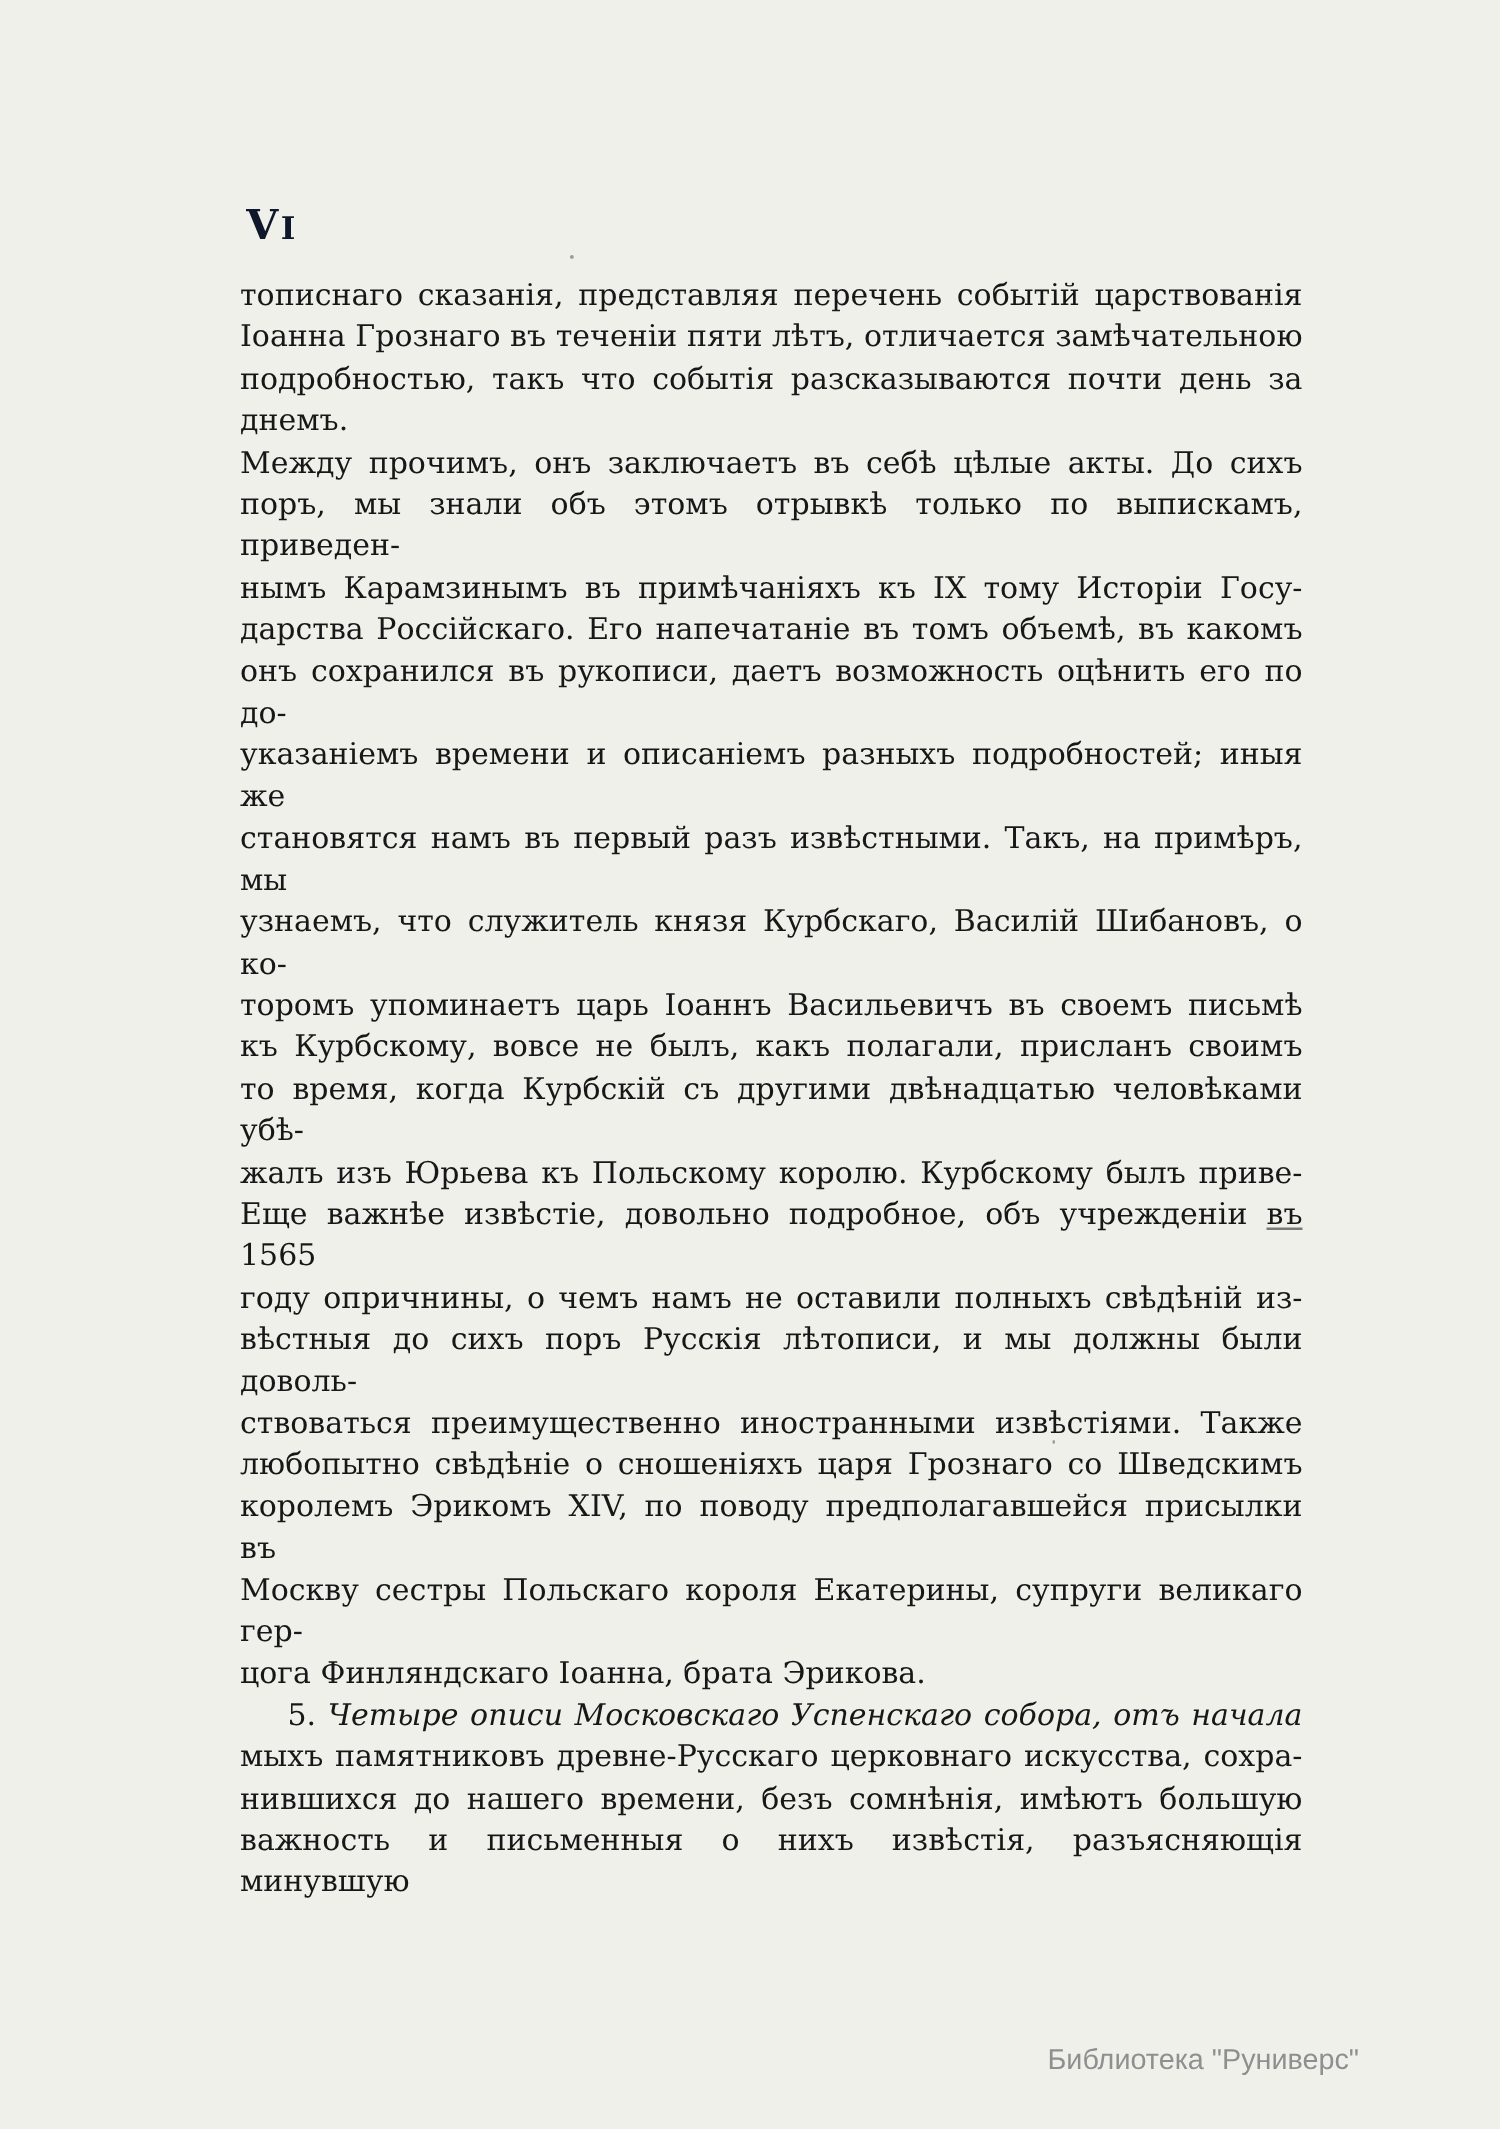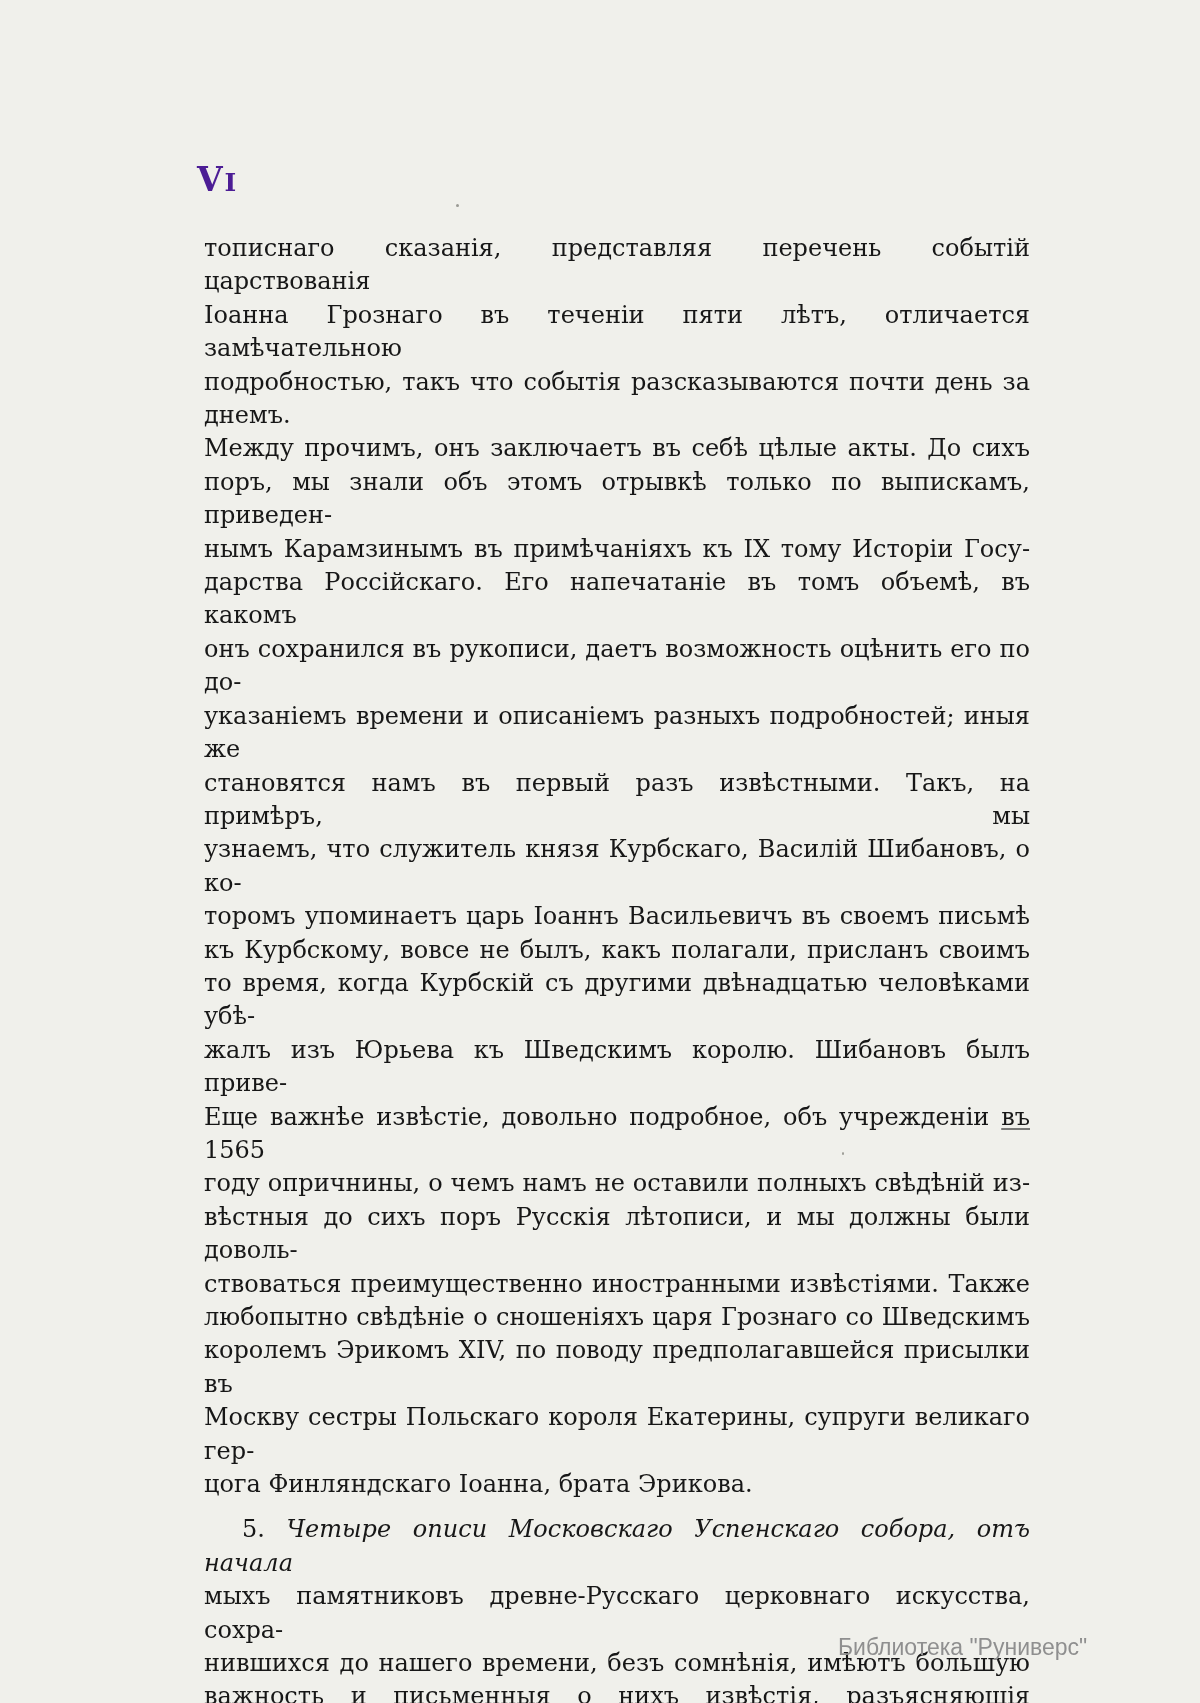--- a/index.html
+++ b/index.html
@@ -18,35 +18,35 @@
     position: absolute;
     inset: 0;
   }
   .page-number {
     position: absolute;
     left: 197px;
     top: 160px;
     font-size: 25px;
     font-weight: bold;
     letter-spacing: 2px;
-    color: #4c1d95;
+    color: #0f172a;
   }
   .page-number::first-letter {
     font-size: 33px;
   }
   .text-block {
     position: absolute;
     left: 192px;
     top: 220px;
     width: 850px;
     font-size: 24px;
     line-height: 33.4px;
     color: #171717;
   }
-  .paragraph { margin: 12px; }
+  .paragraph { margin: 0; }
   .line {
     text-align: justify;
     text-align-last: justify;
   }
   .line.left {
     text-align-last: left;
   }
   .line.indent {
     text-indent: 38px;
   }
@@ -91,21 +91,21 @@
         <div class="line"><span class="ro">поръ, мы знали объ этомъ отрывкѣ только по выпискамъ, приведен-</span></div>
         <div class="line"><span class="ro">нымъ Карамзинымъ въ примѣчаніяхъ къ IX тому Исторіи Госу-</span></div>
         <div class="line"><span class="ro">дарства Россійскаго. Его напечатаніе въ томъ объемѣ, въ какомъ</span></div>
         <div class="line"><span class="ro">онъ сохранился въ рукописи, даетъ возможность оцѣнить его по до-</span></div>
         <div class="line"><span class="ro">указаніемъ времени и описаніемъ разныхъ подробностей; иныя же</span></div>
         <div class="line"><span class="ro">становятся намъ въ первый разъ извѣстными. Такъ, на примѣръ, мы</span></div>
         <div class="line"><span class="ro">узнаемъ, что служитель князя Курбскаго, Василій Шибановъ, о ко-</span></div>
         <div class="line"><span class="ro">торомъ упоминаетъ царь Іоаннъ Васильевичъ въ своемъ письмѣ</span></div>
         <div class="line"><span class="ro">къ Курбскому, вовсе не былъ, какъ полагали, присланъ своимъ</span></div>
         <div class="line"><span class="ro">то время, когда Курбскій съ другими двѣнадцатью человѣками убѣ-</span></div>
-        <div class="line"><span class="ro">жалъ изъ Юрьева къ Шведскимъ королю. Шибановъ былъ приве-</span></div>
+        <div class="line"><span class="ro">жалъ изъ Юрьева къ Польскому королю. Курбскому былъ приве-</span></div>
         <div class="line"><span class="ro">Еще важнѣе извѣстіе, довольно подробное, объ учрежденіи </span><span class="ru">въ</span><span class="ro"> 1565</span></div>
         <div class="line"><span class="ro">году опричнины, о чемъ намъ не оставили полныхъ свѣдѣній из-</span></div>
         <div class="line"><span class="ro">вѣстныя до сихъ поръ Русскія лѣтописи, и мы должны были доволь-</span></div>
         <div class="line"><span class="ro">ствоваться преимущественно иностранными извѣстіями. Также</span></div>
         <div class="line"><span class="ro">любопытно свѣдѣніе о сношеніяхъ царя Грознаго со Шведскимъ</span></div>
         <div class="line"><span class="ro">королемъ Эрикомъ XIV, по поводу предполагавшейся присылки въ</span></div>
         <div class="line"><span class="ro">Москву сестры Польскаго короля Екатерины, супруги великаго гер-</span></div>
         <div class="line left"><span class="ro">цога Финляндскаго Іоанна, брата Эрикова.</span></div>
       </div>
       <div class="paragraph">

